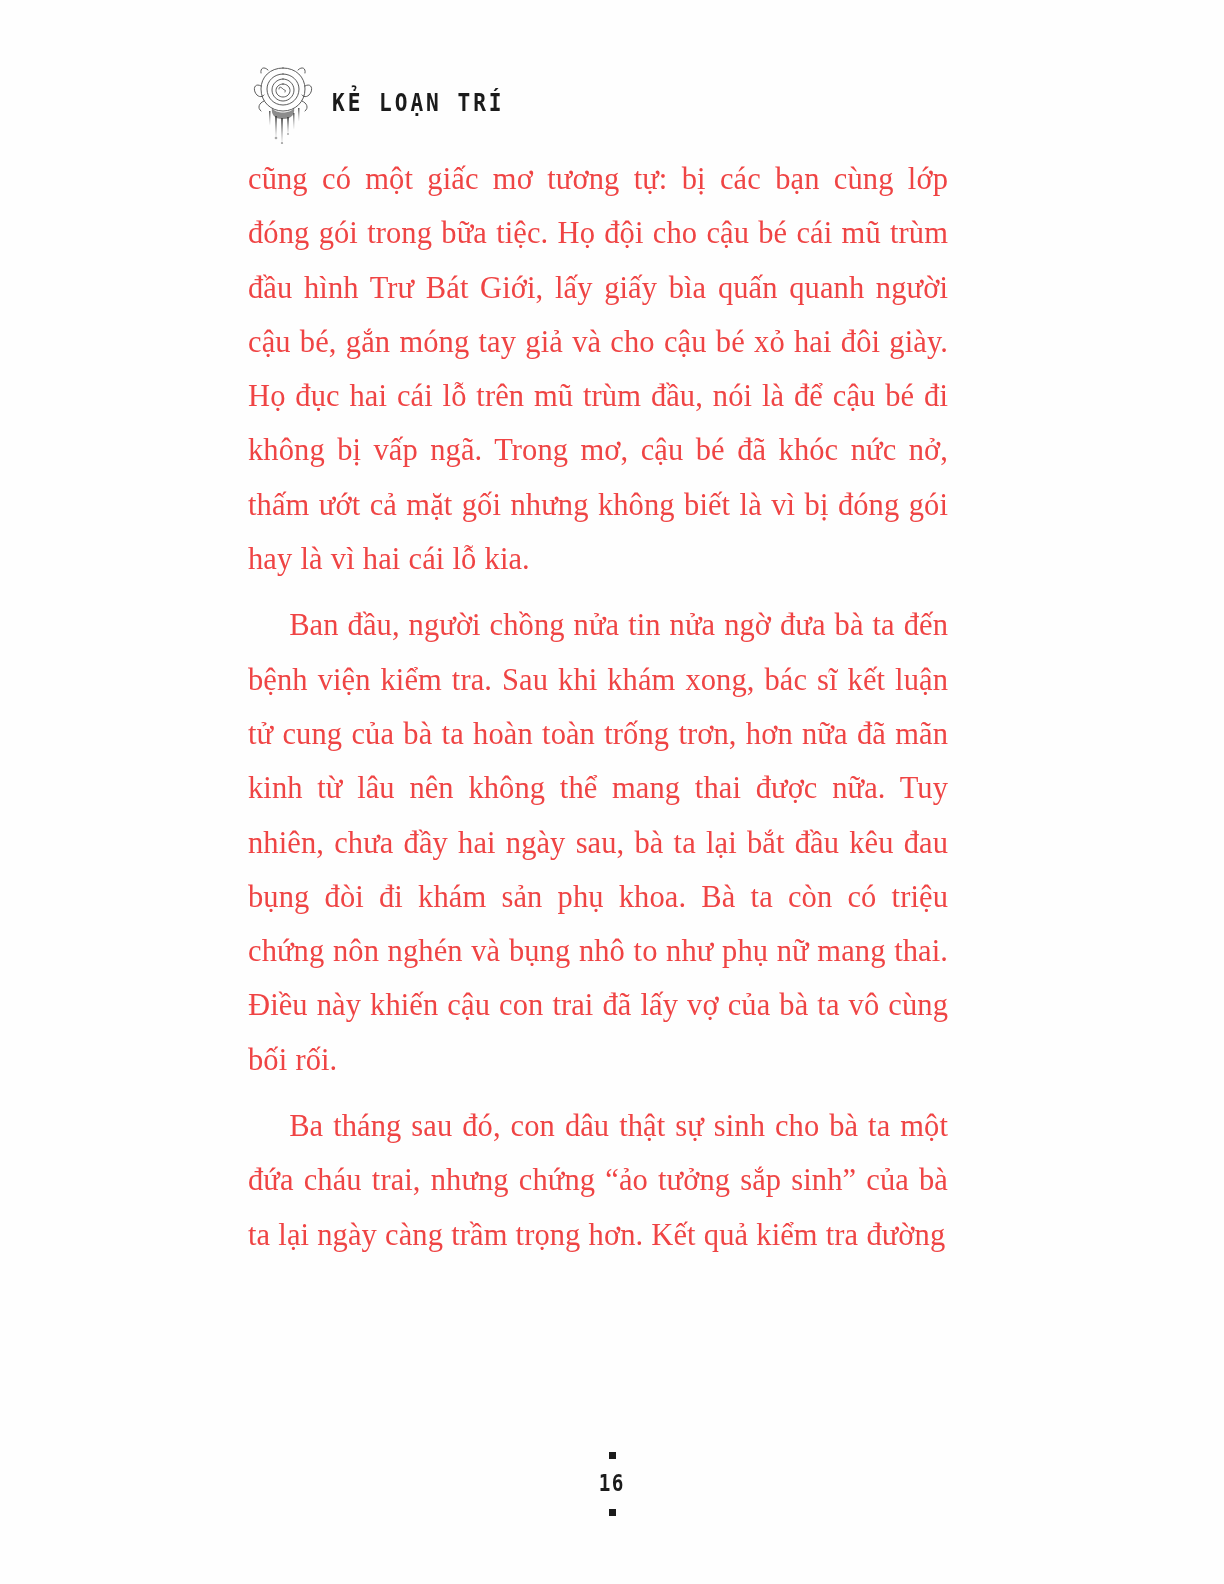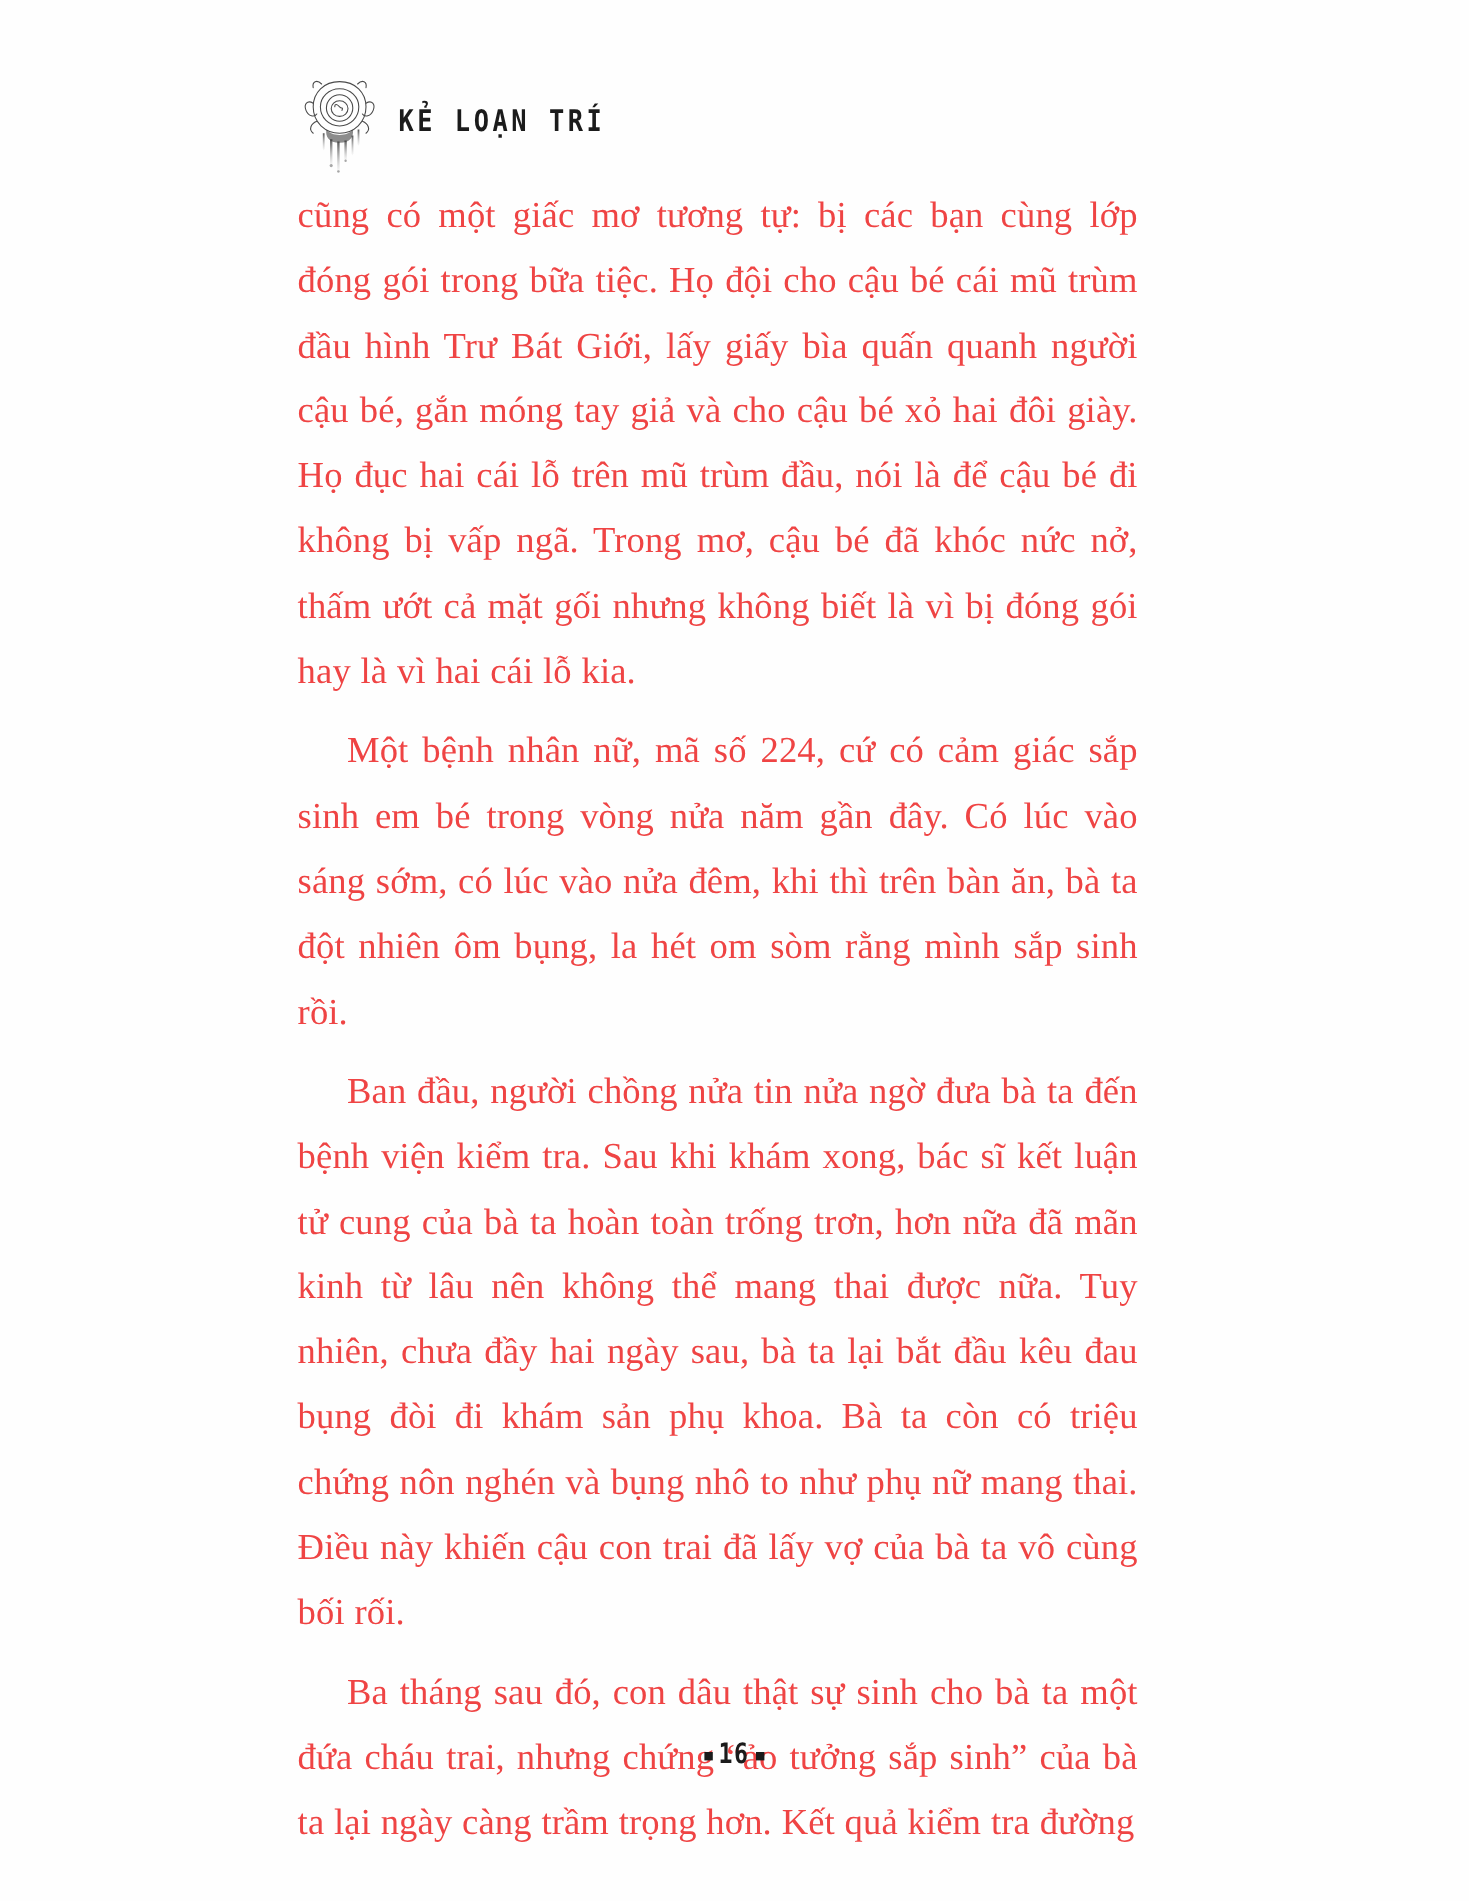--- a/index.html
+++ b/index.html
@@ -79,21 +79,22 @@
 
   
   .folio {
     position: absolute;
     left: 0;
     right: 0;
     top: 1452px;
     display: flex;
     justify-content: center;
     align-items: center;
-    gap: 3px;
+    gap: 14px;
+    flex-direction: column;
   }
 
   .folio-dot {
     width: 7px;
     height: 7px;
     background: #1b1b1b;
     display: block;
   }
 
   .folio-number {
@@ -148,21 +149,20 @@
         <circle cx="28" cy="82" r="1.3"></circle>
         <circle cx="34" cy="87" r="1.1"></circle>
         <circle cx="40" cy="78" r="1.0"></circle>
       </g>
     </svg>
     <div class="header-title">KẺ LOẠN TRÍ</div>
   </div>
 
   <div class="text-column">
     <p class="body-paragraph">cũng có một giấc mơ tương tự: bị các bạn cùng lớp đóng gói trong bữa tiệc. Họ đội cho cậu bé cái mũ trùm đầu hình Trư Bát Giới, lấy giấy bìa quấn quanh người cậu bé, gắn móng tay giả và cho cậu bé xỏ hai đôi giày. Họ đục hai cái lỗ trên mũ trùm đầu, nói là để cậu bé đi không bị vấp ngã. Trong mơ, cậu bé đã khóc nức nở, thấm ướt cả mặt gối nhưng không biết là vì bị đóng gói hay là vì hai cái lỗ kia.</p>
-    <p class="body-paragraph indented">Một bệnh nhân nữ, mã số 224, cứ có cảm giác sắp sinh em bé trong vòng nửa năm gần đây. Có lúc vào sáng sớm, có lúc vào nửa đêm, khi thì trên bàn ăn, bà ta đột nhiên ôm bụng, la hét om sòm rằng mình sắp sinh rồi.</p>
     <p class="body-paragraph indented">Ban đầu, người chồng nửa tin nửa ngờ đưa bà ta đến bệnh viện kiểm tra. Sau khi khám xong, bác sĩ kết luận tử cung của bà ta hoàn toàn trống trơn, hơn nữa đã mãn kinh từ lâu nên không thể mang thai được nữa. Tuy nhiên, chưa đầy hai ngày sau, bà ta lại bắt đầu kêu đau bụng đòi đi khám sản phụ khoa. Bà ta còn có triệu chứng nôn nghén và bụng nhô to như phụ nữ mang thai. Điều này khiến cậu con trai đã lấy vợ của bà ta vô cùng bối rối.</p>
     <p class="body-paragraph indented">Ba tháng sau đó, con dâu thật sự sinh cho bà ta một đứa cháu trai, nhưng chứng “ảo tưởng sắp sinh” của bà ta lại ngày càng trầm trọng hơn. Kết quả kiểm tra đường</p>
   </div>
 
   <div class="folio">
     <span class="folio-dot"></span>
     <span class="folio-number">16</span>
     <span class="folio-dot"></span>
   </div>
 

